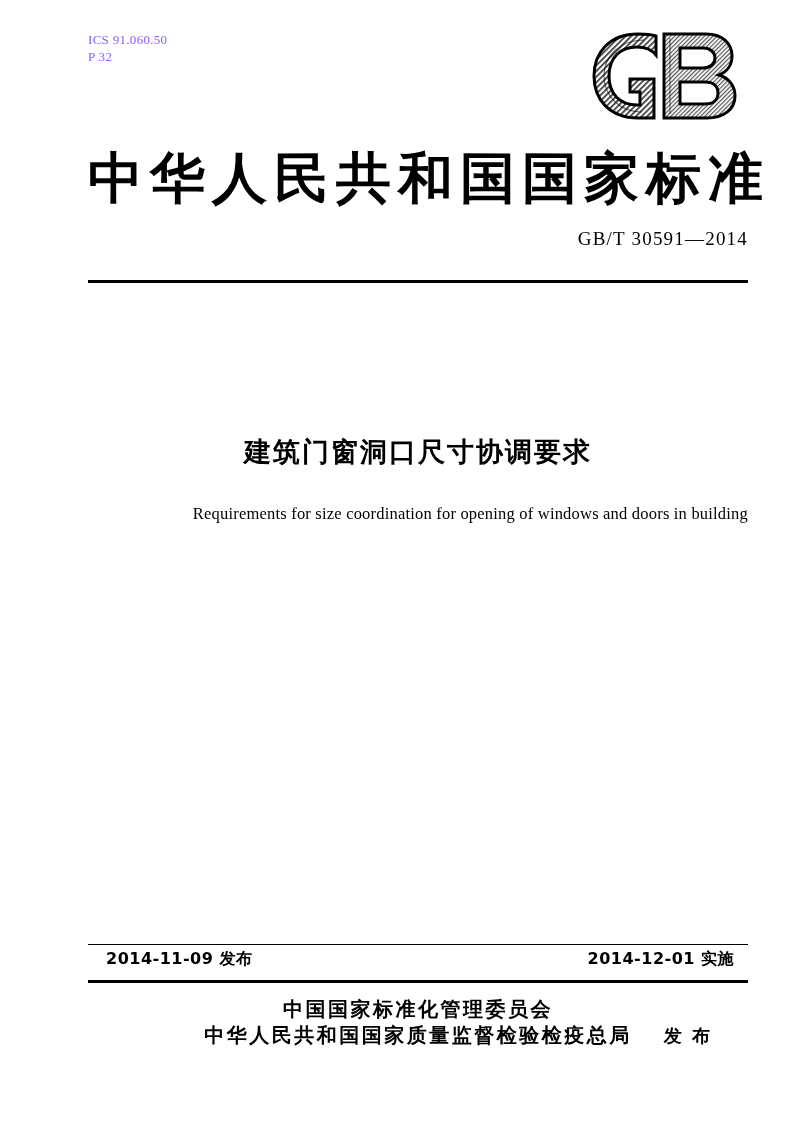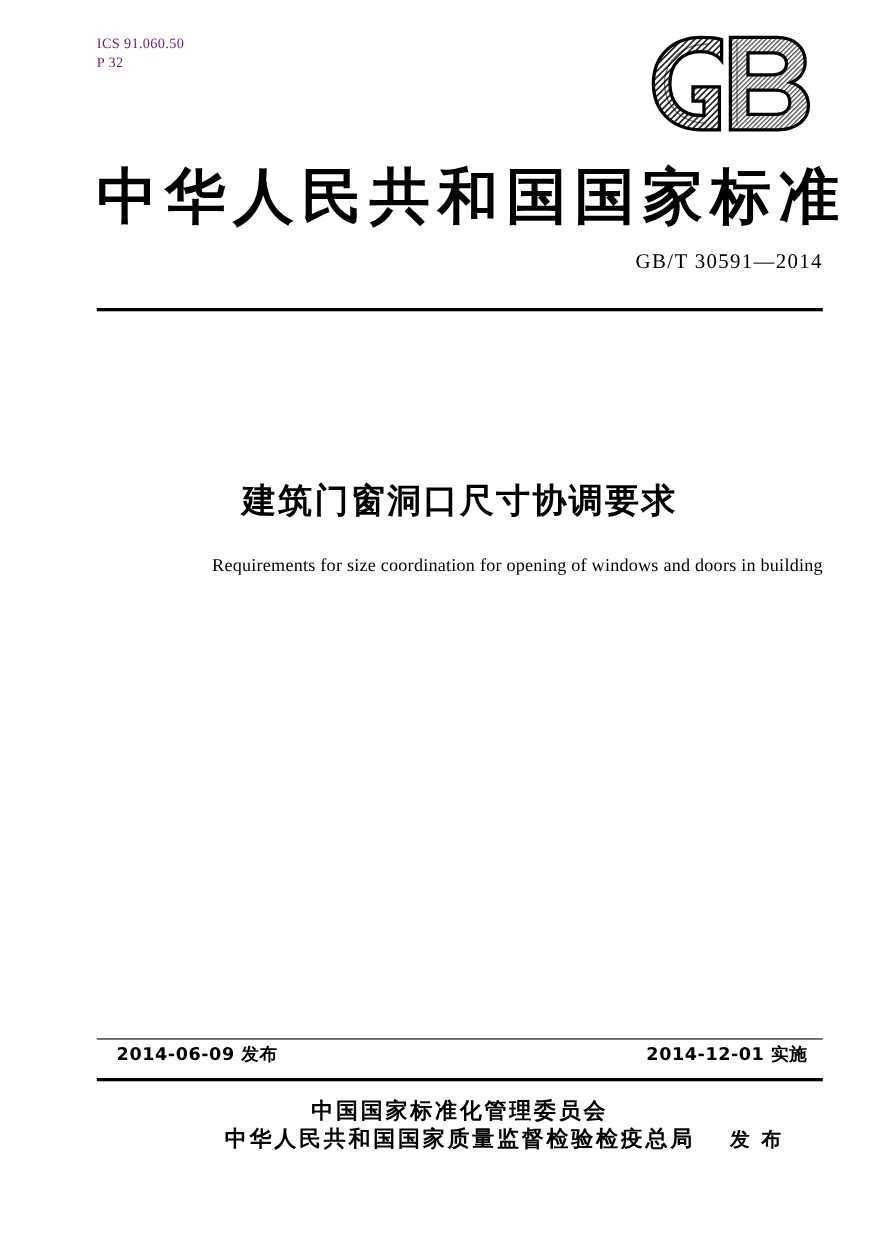--- a/index.html
+++ b/index.html
@@ -30,21 +30,21 @@
 
   
   .ics-block {
     position: absolute;
     left: 0px;
     top: 8px;
     font-family: "Liberation Serif", serif;
     font-size: 13px;
     line-height: 1.25;
     letter-spacing: 0.3px;
-    color: #701a75;
+    color: #8b5cf6;
   }
   .ics-line2 { margin-top: 1px; }
 
   
   .gb-logo {
     position: absolute;
     right: 0px;
     top: 0px;
     width: 168px;
     height: 100px;
@@ -86,21 +86,21 @@
 
   
   .doc-title-cn {
     position: absolute;
     left: 0px;
     top: 410px;
     width: 660px;
     text-align: center;
     font-family: "DejaVu Sans", sans-serif;
     font-weight: bold;
-    font-size: 31px;
+    font-size: 27px;
     letter-spacing: 2px;
   }
 
   
   .doc-title-en {
     position: absolute;
     left: 0px;
     top: 480px;
     width: 660px;
     text-align: right;
@@ -221,21 +221,21 @@
 
     <div class="std-number">GB/T 30591—2014</div>
 
     <div class="rule-top"></div>
 
     <div class="doc-title-cn">建筑门窗洞口尺寸协调要求</div>
     <div class="doc-title-en">Requirements for size coordination for opening of windows and doors in building</div>
 
     <div class="rule-bottom-thin"></div>
     <div class="date-row">
-      <div class="date-issue">2014-06-09 发布</div>
+      <div class="date-issue">2014-11-09 发布</div>
       <div class="date-impl">2014-12-01 实施</div>
     </div>
     <div class="rule-bottom-thick"></div>
 
     <div class="publisher">
       <div class="publisher-line">中国国家标准化管理委员会</div>
       <div class="publisher-line">中华人民共和国国家质量监督检验检疫总局</div>
       <div class="publisher-issue">发 布</div>
     </div>
 

